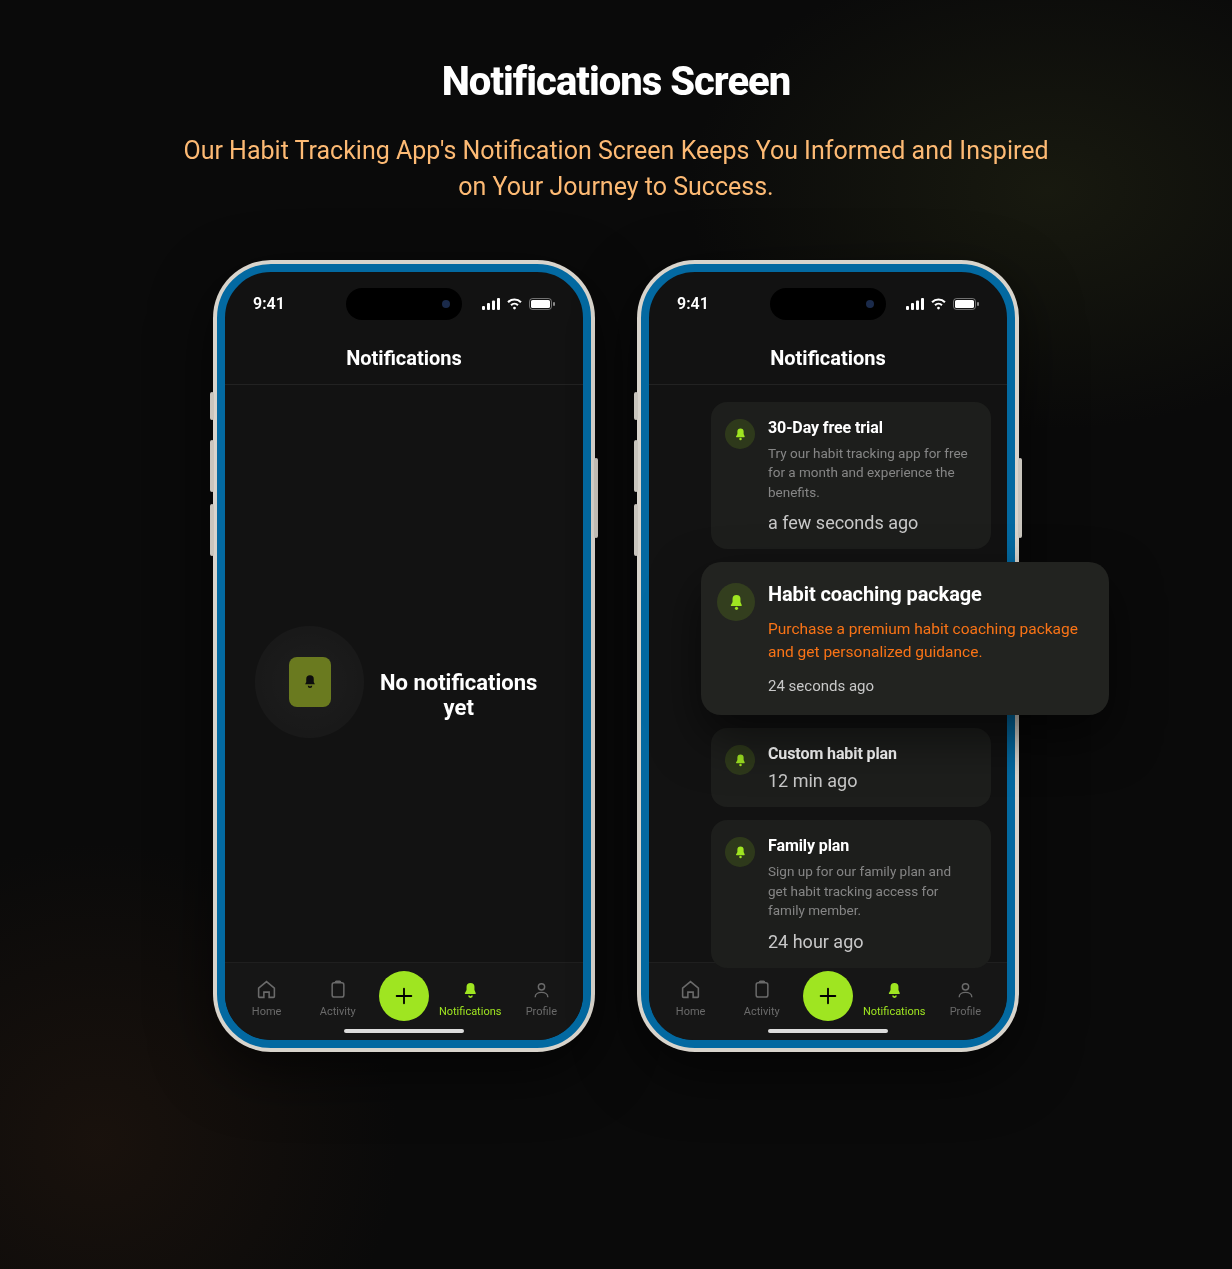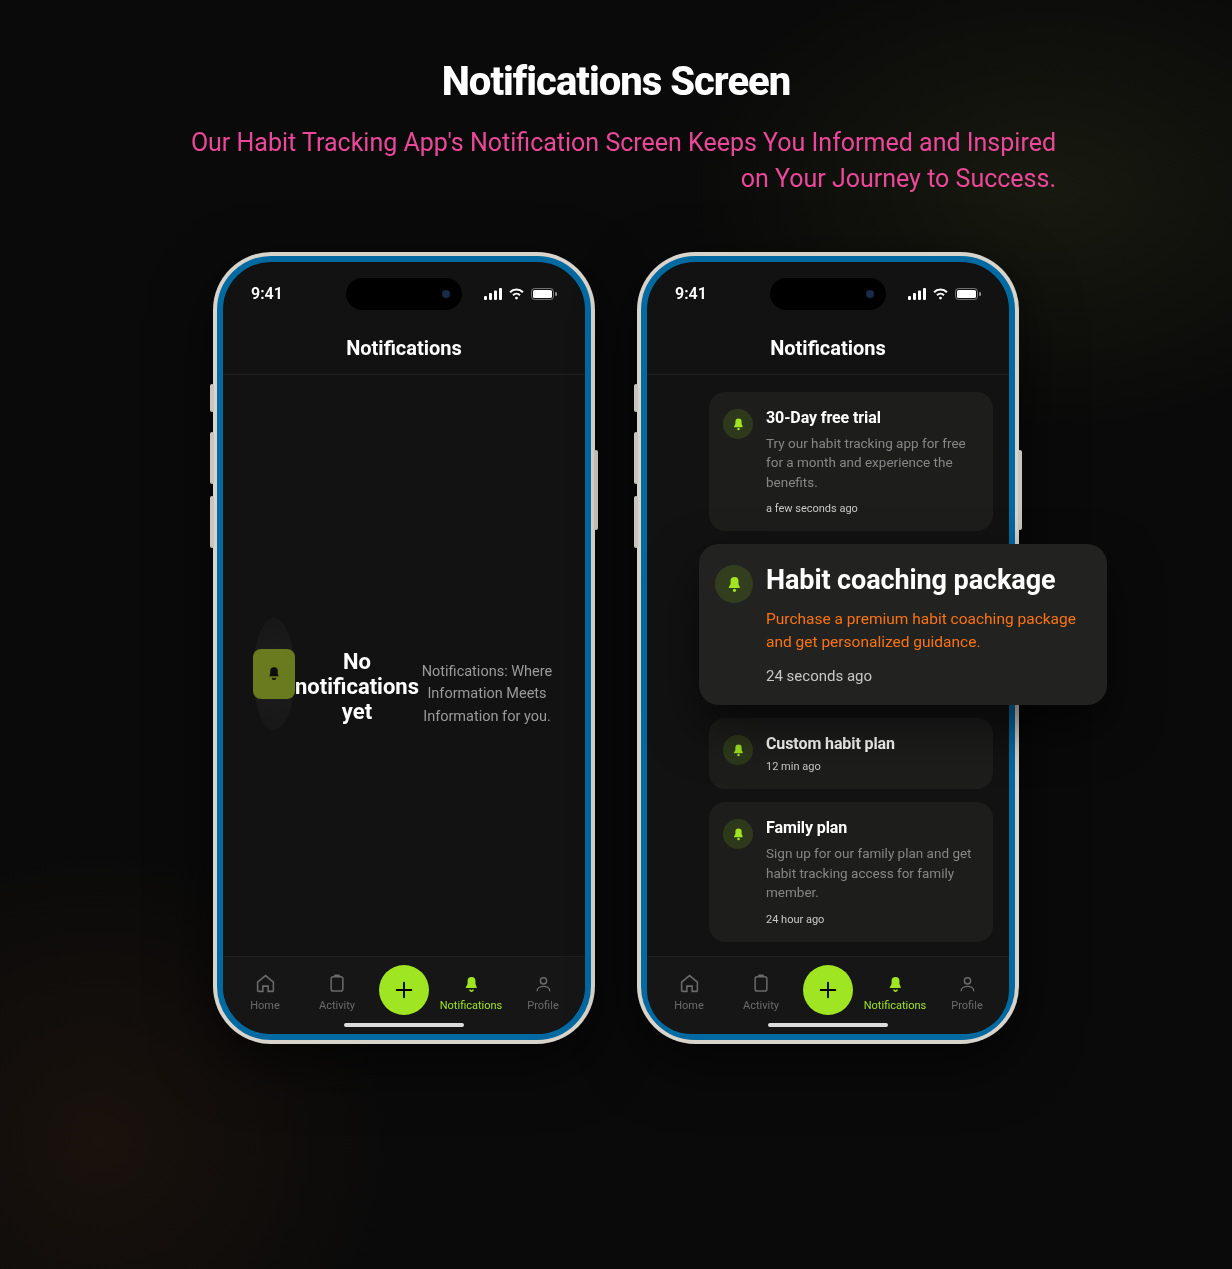--- a/index.html
+++ b/index.html
@@ -15,26 +15,26 @@
   }
 
   .page-title {
     text-align: center;
     font-size: 40px;
     font-weight: 800;
     letter-spacing: -1px;
     padding-top: 58px;
   }
   .page-subtitle {
-    text-align: right;
+    text-align: center;
     font-size: 25px;
     font-weight: 400;
-    color: #ec4899;
+    color: #fdba74;
     max-width: 880px;
-    margin: 20px auto 0;
+    margin: 28px auto 0;
     line-height: 1.45;
   }
 
   .phones {
     display: flex;
     justify-content: center;
     gap: 42px;
     margin-top: 54px;
   }
 
@@ -45,21 +45,21 @@
     background: #d8d4cc;
     padding: 4px;
     position: relative;
     box-shadow: 0 20px 60px rgba(0,0,0,0.6);
   }
   .phone-inner {
     width: 100%;
     height: 100%;
     border-radius: 54px;
     background: #121212;
-    border: 6px solid #0369a1;
+    border: 8px solid #0369a1;
     position: relative;
     overflow: hidden;
   }
 
   
   .btn-side { position: absolute; background: #c9c5bd; border-radius: 3px; }
   .btn-l1 { left: -3px; top: 132px; width: 4px; height: 28px; }
   .btn-l2 { left: -3px; top: 180px; width: 4px; height: 52px; }
   .btn-l3 { left: -3px; top: 244px; width: 4px; height: 52px; }
   .btn-r1 { right: -3px; top: 198px; width: 4px; height: 80px; }
@@ -151,34 +151,34 @@
     width: 30px; height: 30px;
     border-radius: 50%;
     background: rgba(154,230,21,0.14);
     display: flex; align-items: center; justify-content: center;
     flex-shrink: 0;
     margin-top: 1px;
   }
   .card-body { flex: 1; min-width: 0; }
   .card-title { font-size: 16px; font-weight: 700; margin-bottom: 7px; letter-spacing: -0.1px; }
   .card-desc { font-size: 13.5px; color: #868686; line-height: 1.45; margin-bottom: 10px; }
-  .card-time { font-size: 11px; color: #c8c8c8; }
+  .card-time { font-size: 18px; color: #c8c8c8; }
 
   .card.popout {
     position: relative;
     width: 408px;
     margin-left: -10px;
     background: #222320;
     box-shadow: 0 22px 50px rgba(0,0,0,0.55);
     padding: 20px 22px 20px 16px;
     border-radius: 20px;
     z-index: 50;
   }
   .card.popout .card-icon { width: 38px; height: 38px; }
-  .card.popout .card-title { font-size: 27px; margin-bottom: 12px; }
+  .card.popout .card-title { font-size: 20px; margin-bottom: 12px; }
   .card.popout .card-desc { font-size: 15.5px; color: #f97316; margin-bottom: 14px; }
   .card.popout .card-time { font-size: 15px; }
 
   
   .tabbar {
     position: absolute;
     bottom: 0; left: 0; right: 0;
     height: 78px;
     background: #161616;
     border-top: 1px solid rgba(255,255,255,0.04);
@@ -258,21 +258,20 @@
         <div class="empty-wrap">
           <div class="empty-circle">
             <div class="empty-icon-box">
               <svg width="18" height="20" viewBox="0 0 24 24" fill="none">
                   <path d="M12 3a5 5 0 00-5 5v4l-1.5 3h13L17 12V8a5 5 0 00-5-5z" fill="#0d0d0d"></path>
                   <path d="M10 17a2 2 0 104 0" stroke="#0d0d0d" stroke-width="2"></path>
                 </svg>
             </div>
           </div>
           <div class="empty-title">No notifications yet</div>
-          <div class="empty-text">Notifications: Where Information Meets Information for you.</div>
         </div>
       </div>
 
       <div class="tabbar">
         <div class="tab">
           <span class="tab-icon">
               <svg width="21" height="21" viewBox="0 0 24 24" fill="none" stroke="#6a6a6a" stroke-width="1.8">
                 <path d="M3 10.5L12 3l9 7.5V20a1 1 0 01-1 1h-5v-6h-6v6H4a1 1 0 01-1-1z"></path>
               </svg>
             </span>

